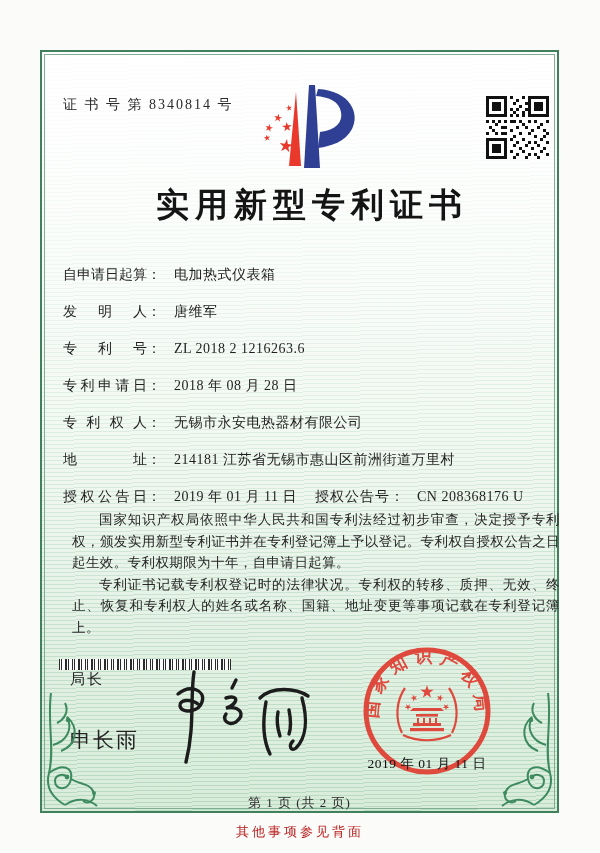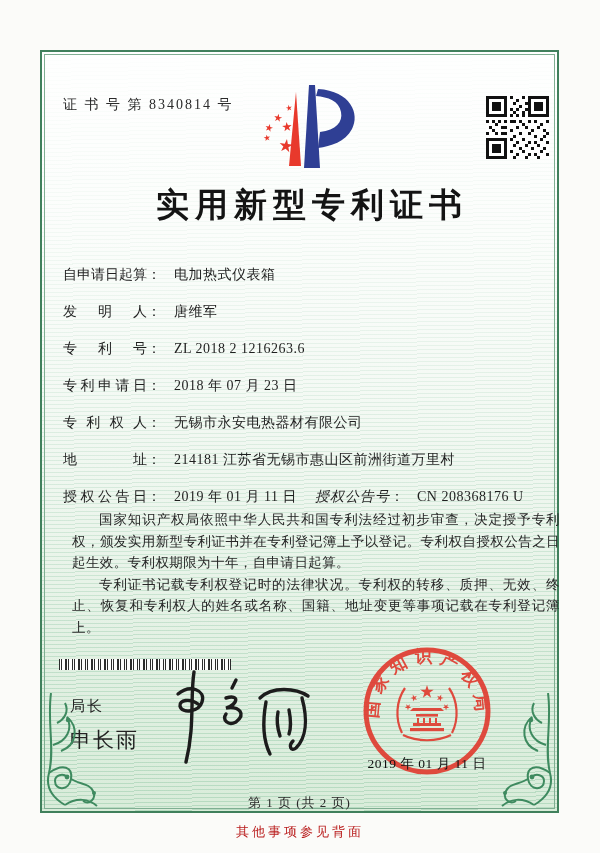--- a/index.html
+++ b/index.html
@@ -26,27 +26,27 @@
   .abs{position:absolute;}
   .cert-no{left:21px;top:44px;font-size:14px;letter-spacing:2px;color:#2a2a2a;}
   .logo{left:205px;top:32px;width:130px;height:98px;}
   .qr{left:444px;top:44px;width:63px;height:63px;background:#fff;}
   .title{left:0;right:0;top:131px;text-align:center;font-size:33px;font-weight:600;
          letter-spacing:6px;color:#141414;padding-left:25px;}
   .fields{left:21px;top:212px;right:16px;font-size:14px;}
   .frow{height:22px;line-height:22px;margin-bottom:15px;white-space:nowrap;}
   .flabel{display:inline-block;width:84px;text-align:justify;text-align-last:justify;vertical-align:top;}
   .fvalue{margin-left:13px;letter-spacing:.5px;}
-  .flabel2{margin-left:18px;letter-spacing:1px;font-style:italic;}
+  .flabel2{margin-left:18px;letter-spacing:1px;}
   .paras{left:16px;top:457px;width:488px;font-size:13.5px;line-height:21.5px;
          color:#262626;letter-spacing:.4px;text-align:justify;margin-left:14px;}
   .paras p{margin:0;text-indent:2em;}
   .barcode{left:17px;top:607px;width:172px;height:11px;
     background:repeating-linear-gradient(90deg,#2b2b2b 0 1px,#fdfdfd 1px 2px,#2b2b2b 2px 3px,#fdfdfd 3px 6px,#2b2b2b 6px 8px,#fdfdfd 8px 9px,#2b2b2b 9px 10px,#fdfdfd 10px 13px);}
-  .officer-title{left:28px;top:645px;font-size:15px;letter-spacing:2px;font-family:"Liberation Sans","DejaVu Sans",sans-serif;color:#222;}
+  .officer-title{left:28px;top:618px;font-size:15px;letter-spacing:2px;font-family:"Liberation Sans","DejaVu Sans",sans-serif;color:#222;}
   .officer-name{left:28px;top:674px;font-size:21px;letter-spacing:2px;font-family:"Liberation Sans","DejaVu Sans",sans-serif;color:#222;}
   .signature{left:118px;top:612px;width:165px;height:108px;}
   .seal{left:318px;top:592px;width:134px;height:134px;}
   .seal-date{left:312px;top:703px;width:146px;text-align:center;font-size:13.5px;
              letter-spacing:.5px;color:#101010;}
   .page-num{left:0;right:0;top:742px;text-align:center;font-size:13px;letter-spacing:1px;color:#2a2a2a;}
   .orn{bottom:3px;width:80px;height:115px;}
   .orn-left{left:3px;}
   .orn-right{right:3px;transform:scaleX(-1);}
   .back-note{position:absolute;left:0;right:0;top:823px;text-align:center;
@@ -172,21 +172,21 @@
     <div class="frow">
       <span class="flabel">自申请日起算</span><span>：</span><span class="fvalue">电加热式仪表箱</span>
     </div>
     <div class="frow">
       <span class="flabel">发明人</span><span>：</span><span class="fvalue">唐维军</span>
     </div>
     <div class="frow">
       <span class="flabel">专利号</span><span>：</span><span class="fvalue">ZL 2018 2 1216263.6</span>
     </div>
     <div class="frow">
-      <span class="flabel">专利申请日</span><span>：</span><span class="fvalue">2018 年 07 月 23 日</span>
+      <span class="flabel">专利申请日</span><span>：</span><span class="fvalue">2018 年 08 月 28 日</span>
     </div>
     <div class="frow">
       <span class="flabel">专利权人</span><span>：</span><span class="fvalue">无锡市永安电热器材有限公司</span>
     </div>
     <div class="frow">
       <span class="flabel">地址</span><span>：</span><span class="fvalue">214181 江苏省无锡市惠山区前洲街道万里村</span>
     </div>
     <div class="frow">
       <span class="flabel">授权公告日</span><span>：</span><span class="fvalue">2019 年 01 月 11 日</span><span class="flabel2">授权公告号</span><span>：</span><span class="fvalue">CN 208368176 U</span>
     </div>

